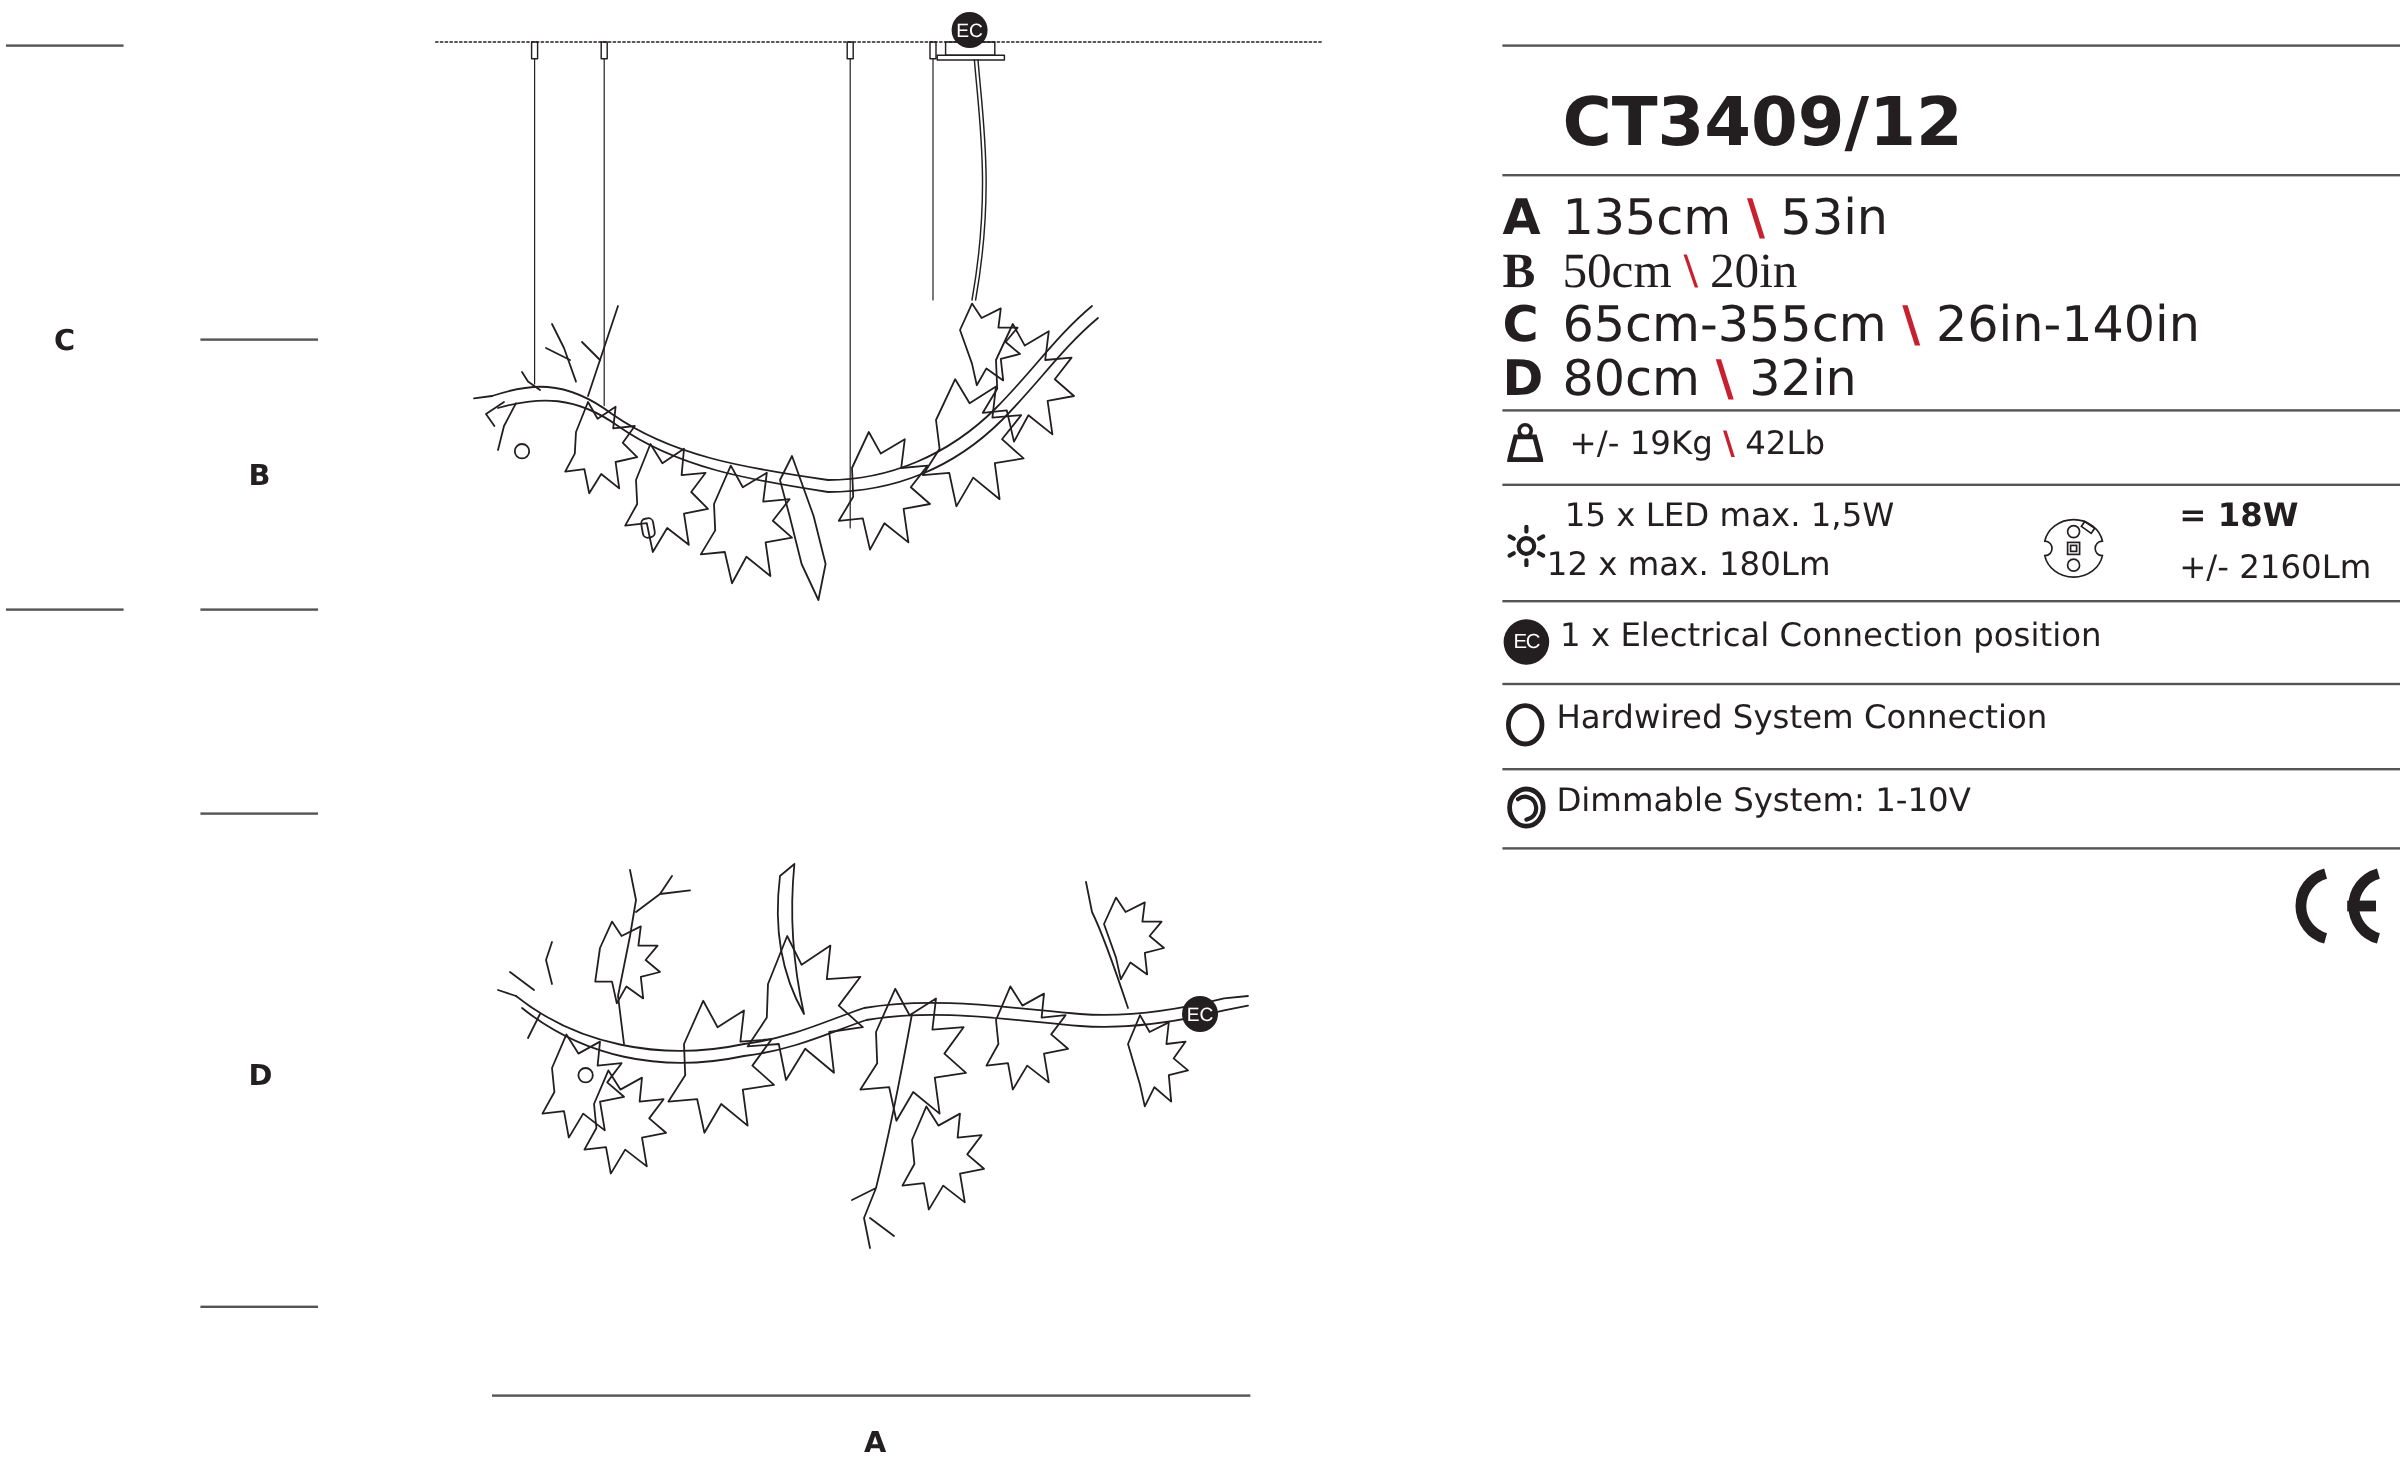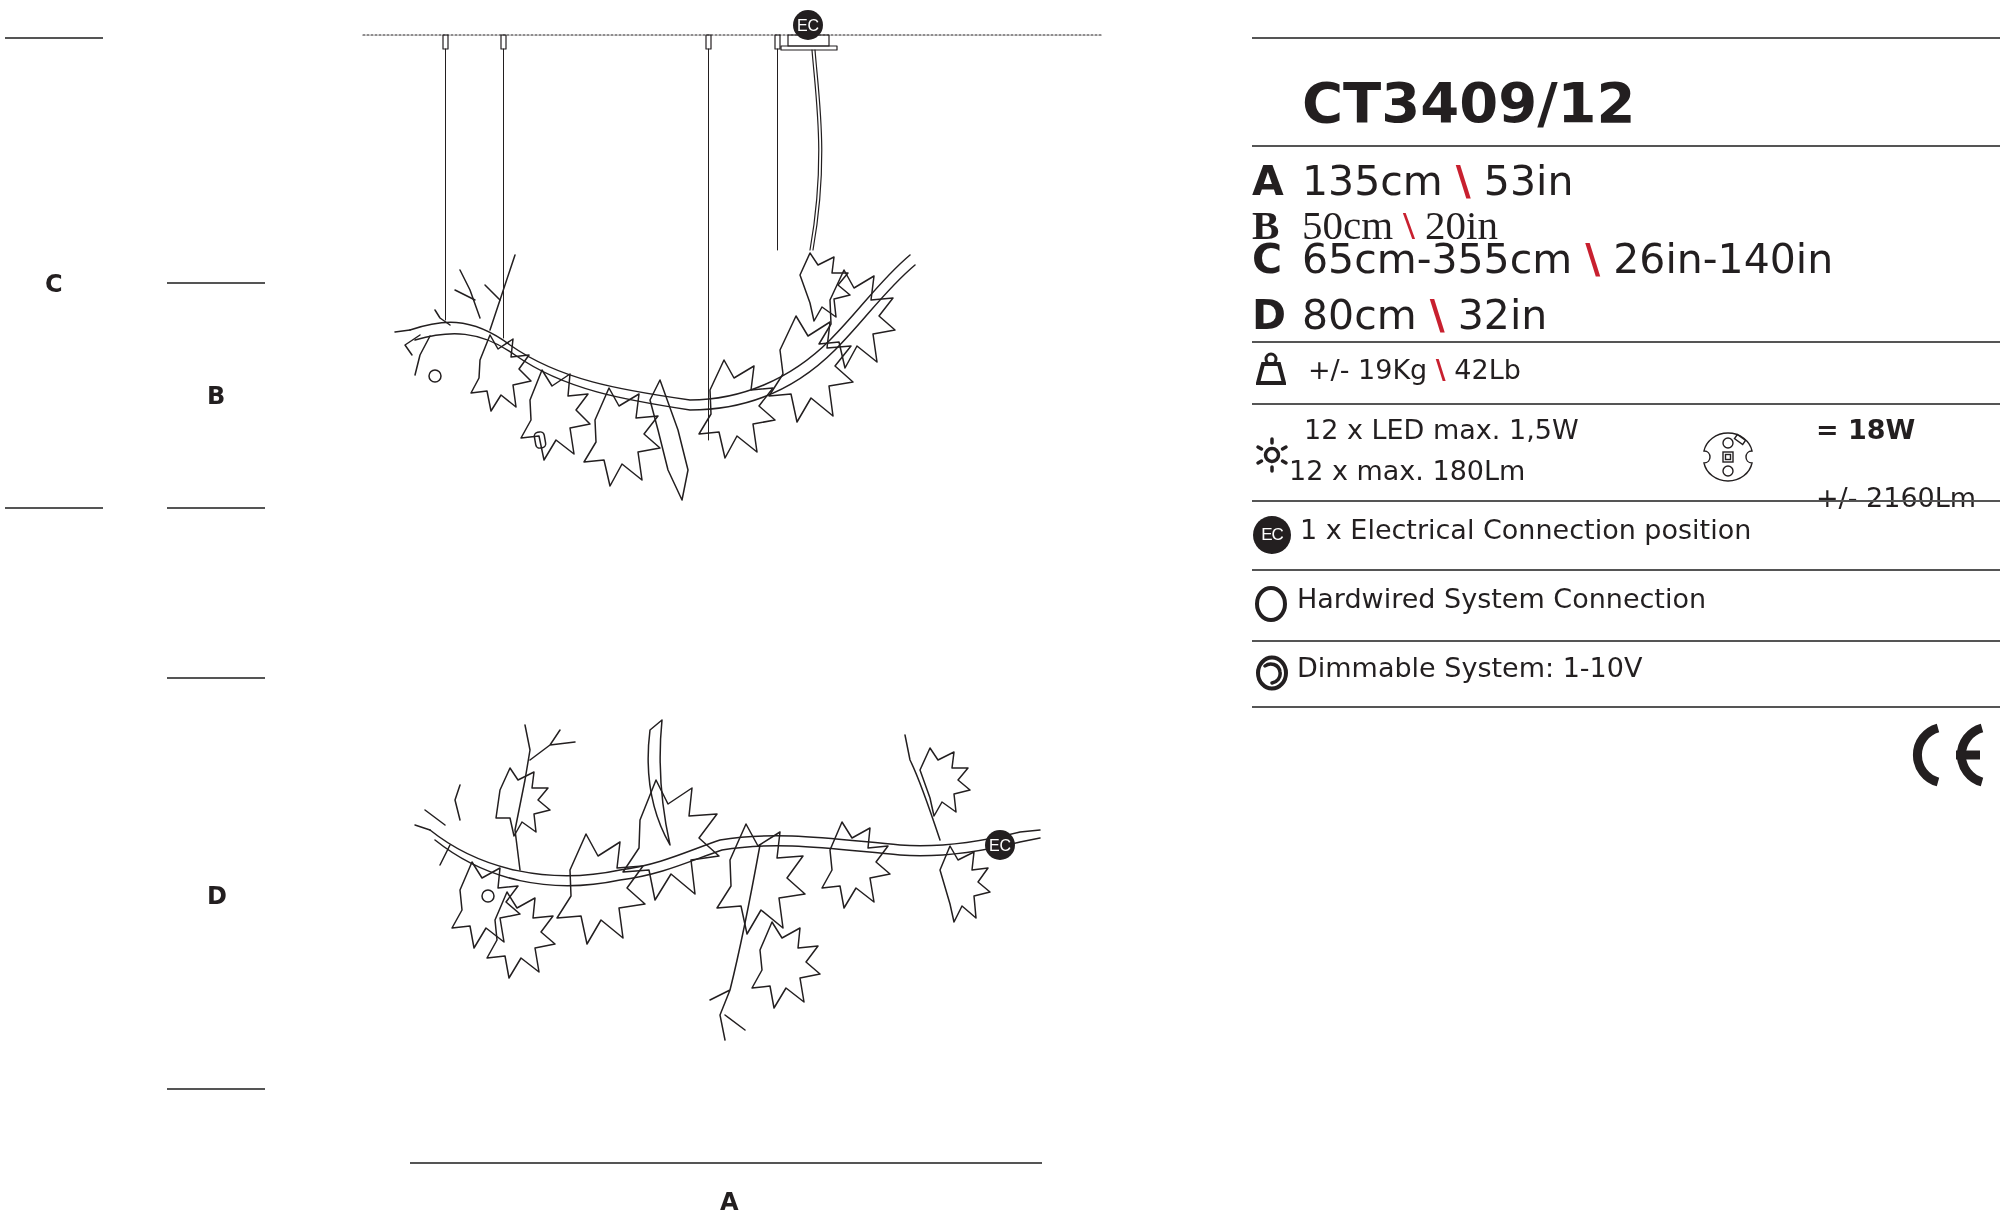--- a/index.html
+++ b/index.html
@@ -123,21 +123,21 @@
   <div class="dimrow" style="top:157px;">
     <span class="letter">A</span><span>135cm</span>
     <span class="sep">\</span>
     <span>53in</span>
   </div>
   <div class="dimrow" style="top:201px;font-family:Liberation Serif, serif;">
     <span class="letter">B</span><span>50cm</span>
     <span class="sep">\</span>
     <span>20in</span>
   </div>
-  <div class="dimrow" style="top:235px;">
+  <div class="dimrow" style="top:246px;">
     <span class="letter">C</span><span>65cm-355cm</span>
     <span class="sep">\</span>
     <span>26in-140in</span>
   </div>
   <div class="dimrow" style="top:291px;">
     <span class="letter">D</span><span>80cm</span>
     <span class="sep">\</span>
     <span>32in</span>
   </div>
   <div class="rule" style="left:0; top:341px; width:748px;"></div>
@@ -159,34 +159,34 @@
     <svg width="36" height="36" viewBox="0 0 36 36" stroke="#231f20" stroke-width="3.5" stroke-linecap="round" fill="none">
       <circle cx="18" cy="18" r="6.5"></circle>
       <line x1="18" y1="2" x2="18" y2="6"></line>
         <line x1="18" y1="30" x2="18" y2="34"></line>
       <line x1="4" y1="10" x2="7.5" y2="12"></line>
         <line x1="28.5" y1="24" x2="32" y2="26"></line>
       <line x1="4" y1="26" x2="7.5" y2="24"></line>
         <line x1="28.5" y1="12" x2="32" y2="10"></line>
     </svg>
   </div>
-  <div class="row-text" style="left:52px; top:414px;">12 x LED max. 1,5W</div>
+  <div class="row-text" style="left:52px; top:414px;">15 x LED max. 1,5W</div>
   <div class="row-text" style="left:37px; top:455px;">12 x max. 180Lm</div>
   <div class="abs" style="left:448px; top:429px; width:56px; height:56px;">
     <svg width="56" height="56" viewBox="0 0 56 56" fill="none" stroke="#231f20" stroke-width="1.4">
       <path d="M28 4 C 40 4, 50 12, 52 22 C 48 22, 46 25, 46 28 C 46 31, 48 34, 52 34 C 50 44, 40 52, 28 52 C 16 52, 6 44, 4 34 C 8 34, 10 31, 10 28 C 10 25, 8 22, 4 22 C 6 12, 16 4, 28 4 Z"></path>
       <circle cx="28" cy="14" r="5"></circle>
       <circle cx="28" cy="42" r="5"></circle>
       <rect x="23" y="23" width="10" height="10"></rect>
       <rect x="25.5" y="25.5" width="5" height="5"></rect>
       <rect x="35" y="8" width="10" height="5" transform="rotate(35 40 10.5)"></rect>
     </svg>
   </div>
   <div class="row-text" style="left:564px; top:414px; font-weight:bold;">= 18W</div>
-  <div class="row-text" style="left:564px; top:482px;">+/- 2160Lm</div>
+  <div class="row-text" style="left:564px; top:458px;">+/- 2160Lm</div>
   <div class="rule" style="left:0; top:500px; width:748px;"></div>
 
   <div class="ec-badge" style="left:1px; top:516px;">EC</div>
   <div class="row-text" style="left:48px; top:514px;">1 x Electrical Connection position</div>
   <div class="rule" style="left:0; top:569px; width:748px;"></div>
 
   <div class="abs" style="left:1px; top:585px; width:36px; height:38px;">
     <svg width="36" height="38" viewBox="0 0 36 38">
         <ellipse cx="18" cy="19" rx="14" ry="16" fill="none" stroke="#231f20" stroke-width="4"></ellipse>
       </svg>

